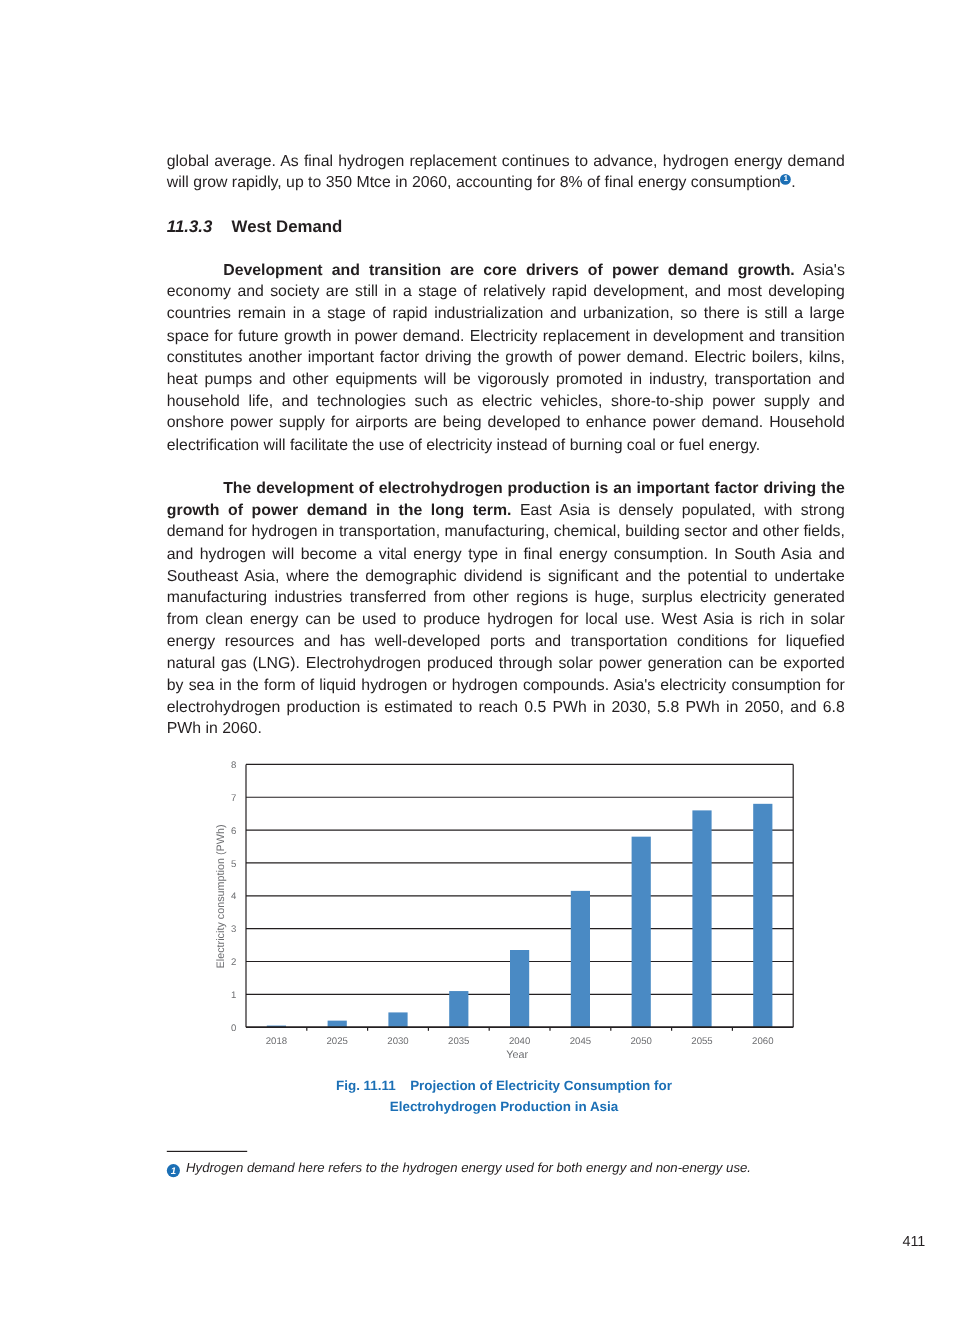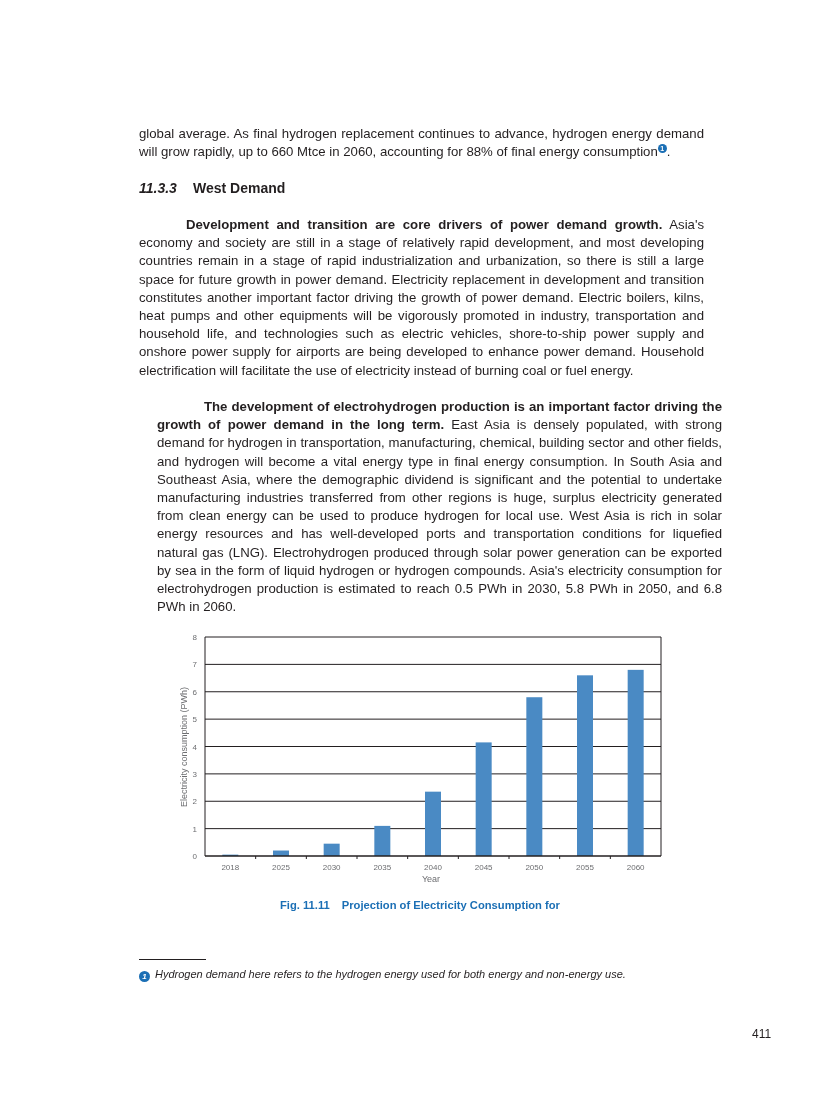--- a/index.html
+++ b/index.html
@@ -3,35 +3,35 @@
 <meta charset="utf-8">
 <style>
   html, body { margin: 0; padding: 0; background: #ffffff; }
   body { width: 816px; height: 1100px; position: relative; font-family: "Liberation Sans", sans-serif; color: #231f20; }
   .para { position: absolute; left: 139px; width: 565px; font-size: 13.2px; line-height: 18.2px; text-align: justify; margin: 0; }
   .para b { font-weight: bold; padding-left: 47px; }
   #p0 { top: 125px; }
   .heading { position: absolute; left: 139px; top: 180px; font-size: 14px; font-weight: bold; margin: 0; }
   .heading .num { display: inline-block; width: 54px; font-style: italic; }
   #p1 { top: 216px; }
-  #p2 { top: 398px; margin-left: 18px; }
+  #p2 { top: 398px; }
   .fnref { display: inline-block; width: 9px; height: 9px; border-radius: 50%; background: #1b6fb5; color: #fff; font-size: 7px; line-height: 9px; text-align: center; vertical-align: super; font-weight: bold; }
   #chart { position: absolute; left: 170px; top: 628px; }
   .caption { position: absolute; left: 200px; width: 440px; text-align: center; top: 896px; color: #1b6fb5; font-weight: bold; font-size: 11.2px; line-height: 18px; }
   .caption .fig { margin-right: 12px; }
   .fn-rule { position: absolute; left: 139px; top: 959px; width: 67px; height: 0; border-top: 1px solid #231f20; }
   .footnote { position: absolute; left: 139px; top: 967px; font-size: 11px; line-height: 14px; font-style: italic; }
   .footnote .fnbadge { display: inline-block; width: 11px; height: 11px; border-radius: 50%; background: #1b6fb5; color: #fff; font-size: 8px; line-height: 11px; text-align: center; font-weight: bold; margin-right: 5px; vertical-align: -1px; }
   .page-num { position: absolute; left: 752px; top: 1027px; font-size: 12px; }
   svg text { font-family: "Liberation Sans", sans-serif; }
 </style>
 </head>
 <body>
 
-<p class="para" id="p0"><span>global average. As final hydrogen replacement continues to advance, hydrogen energy demand will grow rapidly, up to 660 Mtce in 2060, accounting for 88% of final energy consumption</span><span class="fnref">1</span><span>.</span></p>
+<p class="para" id="p0"><span>global average. As final hydrogen replacement continues to advance, hydrogen energy demand will grow rapidly, up to 350 Mtce in 2060, accounting for 8% of final energy consumption</span><span class="fnref">1</span><span>.</span></p>
 
 <h3 class="heading"><span class="num">11.3.3</span><span>West Demand</span></h3>
 
 <p class="para" id="p1"><b>Development and transition are core drivers of power demand growth.</b><span> Asia's economy and society are still in a stage of relatively rapid development, and most developing countries remain in a stage of rapid industrialization and urbanization, so there is still a large space for future growth in power demand. Electricity replacement in development and transition constitutes another important factor driving the growth of power demand. Electric boilers, kilns, heat pumps and other equipments will be vigorously promoted in industry, transportation and household life, and technologies such as electric vehicles, shore-to-ship power supply and onshore power supply for airports are being developed to enhance power demand. Household electrification will facilitate the use of electricity instead of burning coal or fuel energy.</span></p>
 
 <p class="para" id="p2"><b>The development of electrohydrogen production is an important factor driving the growth of power demand in the long term.</b><span> East Asia is densely populated, with strong demand for hydrogen in transportation, manufacturing, chemical, building sector and other fields, and hydrogen will become a vital energy type in final energy consumption. In South Asia and Southeast Asia, where the demographic dividend is significant and the potential to undertake manufacturing industries transferred from other regions is huge, surplus electricity generated from clean energy can be used to produce hydrogen for local use. West Asia is rich in solar energy resources and has well-developed ports and transportation conditions for liquefied natural gas (LNG). Electrohydrogen produced through solar power generation can be exported by sea in the form of liquid hydrogen or hydrogen compounds. Asia's electricity consumption for electrohydrogen production is estimated to reach 0.5 PWh in 2030, 5.8 PWh in 2050, and 6.8 PWh in 2060.</span></p>
 
 <svg id="chart" width="500" height="262" xmlns="http://www.w3.org/2000/svg">
   <g id="grid-layer">
       <line x1="35" x2="491" y1="200.625" y2="200.625" stroke="#231f20" stroke-width="1"></line>
@@ -88,18 +88,19 @@
       <text x="364.3333333333333" y="242" font-size="8" fill="#6d6e71" text-anchor="middle">2050</text>
       <text x="415" y="242" font-size="8" fill="#6d6e71" text-anchor="middle">2055</text>
       <text x="465.66666666666663" y="242" font-size="8" fill="#6d6e71" text-anchor="middle">2060</text>
     </g>
   <text id="ylabel" font-size="9" fill="#6d6e71" text-anchor="middle" transform="translate(17,119) rotate(-90)">Electricity consumption (PWh)</text>
   <text id="xlabel" font-size="9" fill="#6d6e71" text-anchor="middle" x="261" y="254">Year</text>
 </svg>
 
 <div class="caption">
   <div><span class="fig">Fig. 11.11</span><span>Projection of Electricity Consumption for</span></div>
+  <div>Electrohydrogen Production in Asia</div>
 </div>
 
 <div class="fn-rule"></div>
 <div class="footnote"><span class="fnbadge">1</span><span>Hydrogen demand here refers to the hydrogen energy used for both energy and non-energy use.</span></div>
 
 <div class="page-num">411</div>
 
 </body></html>

